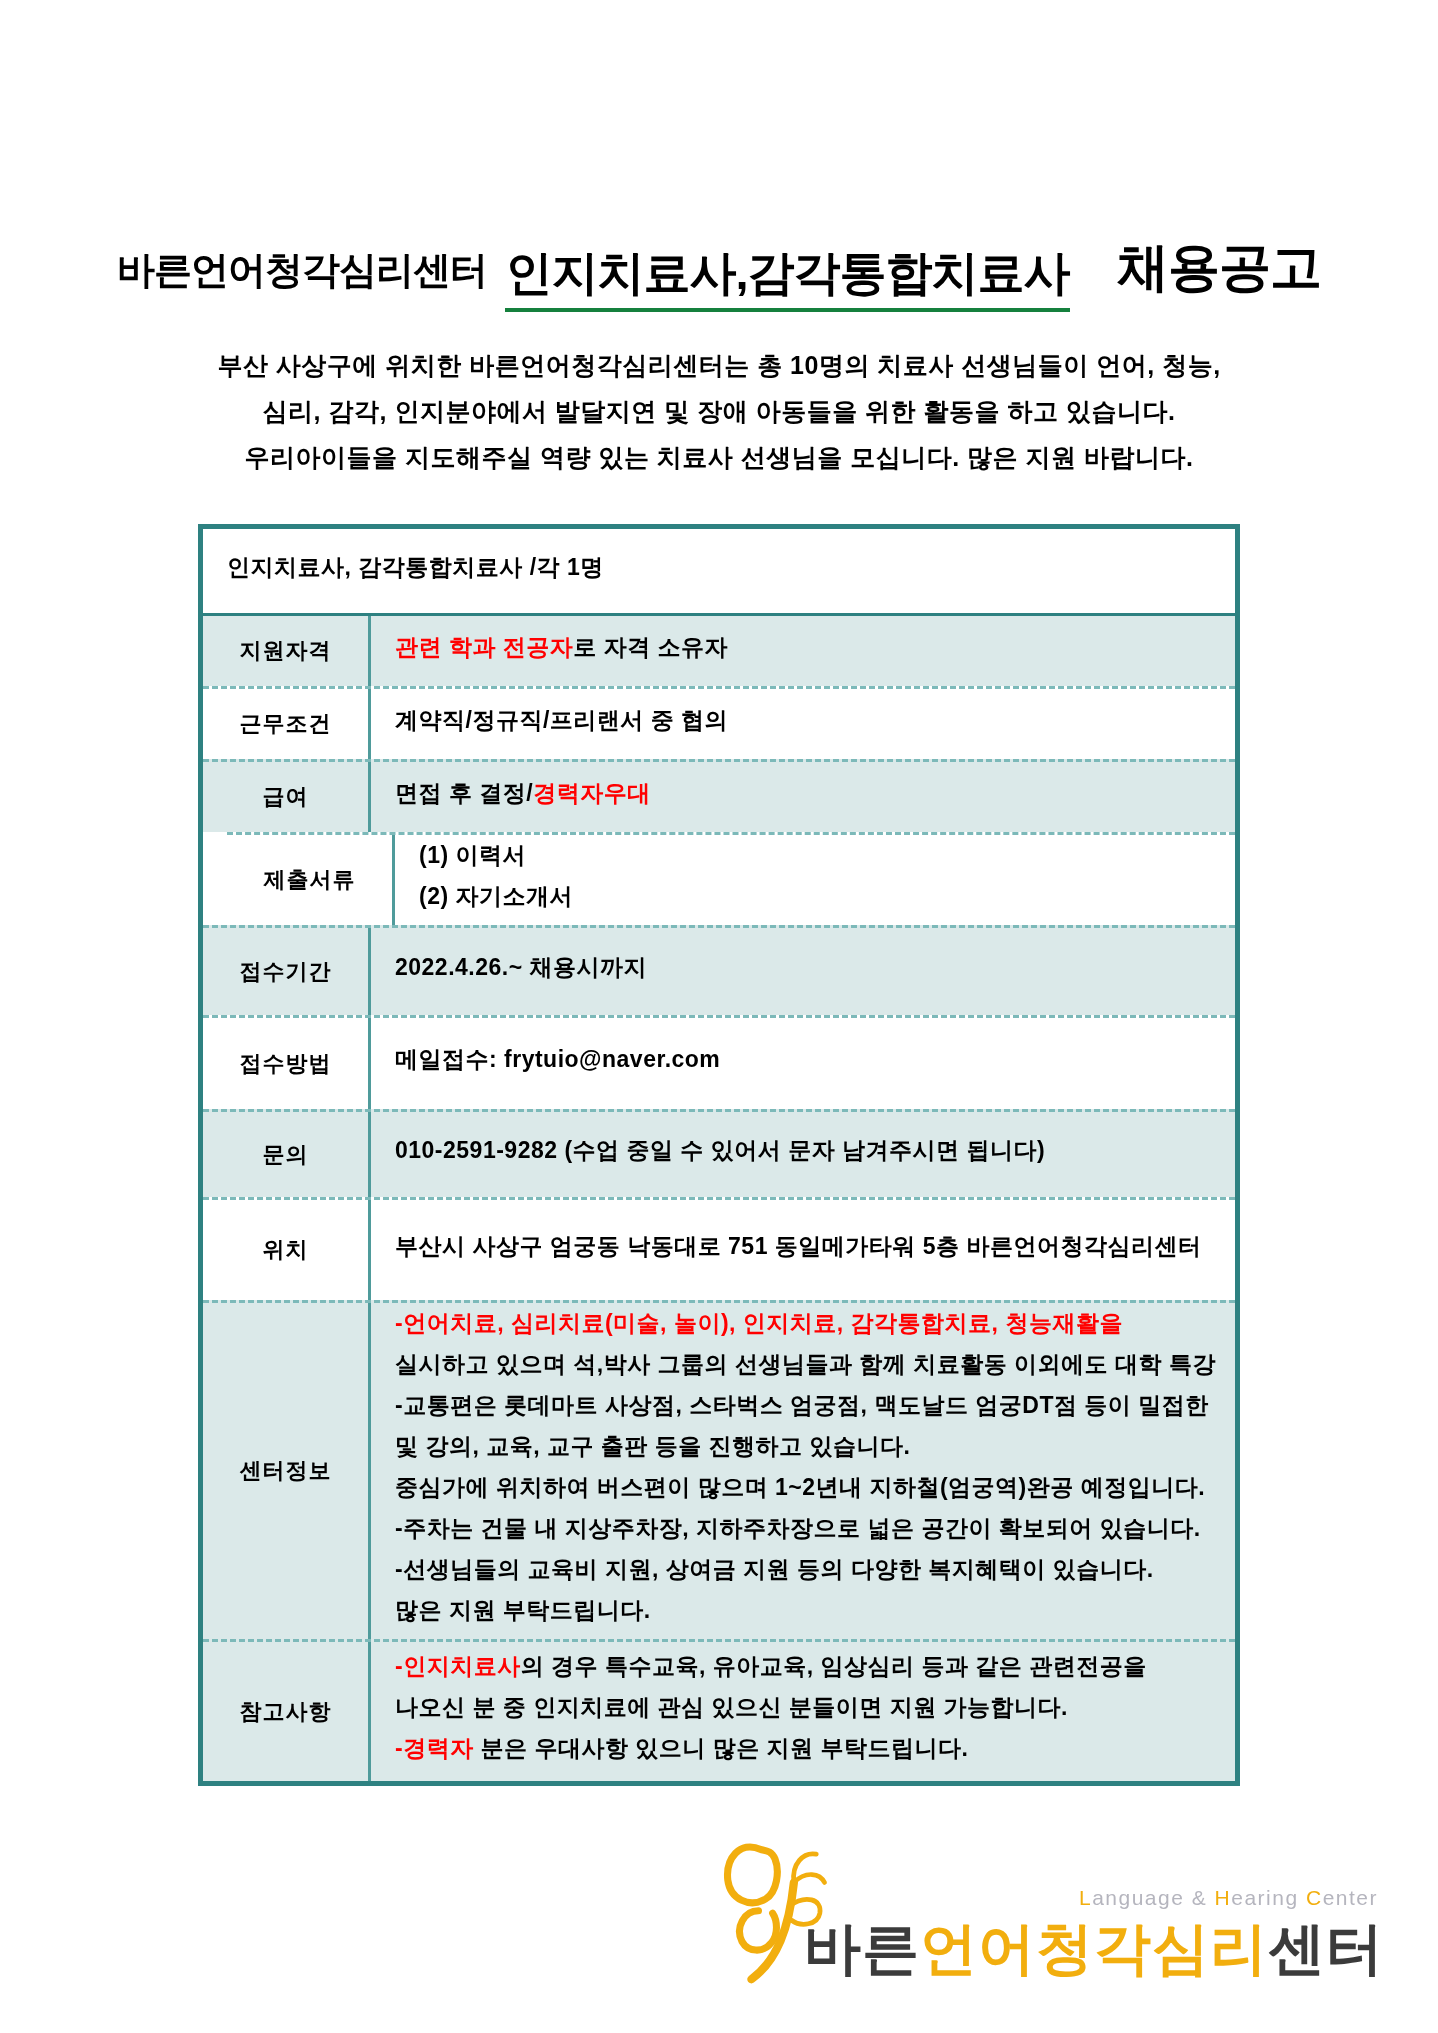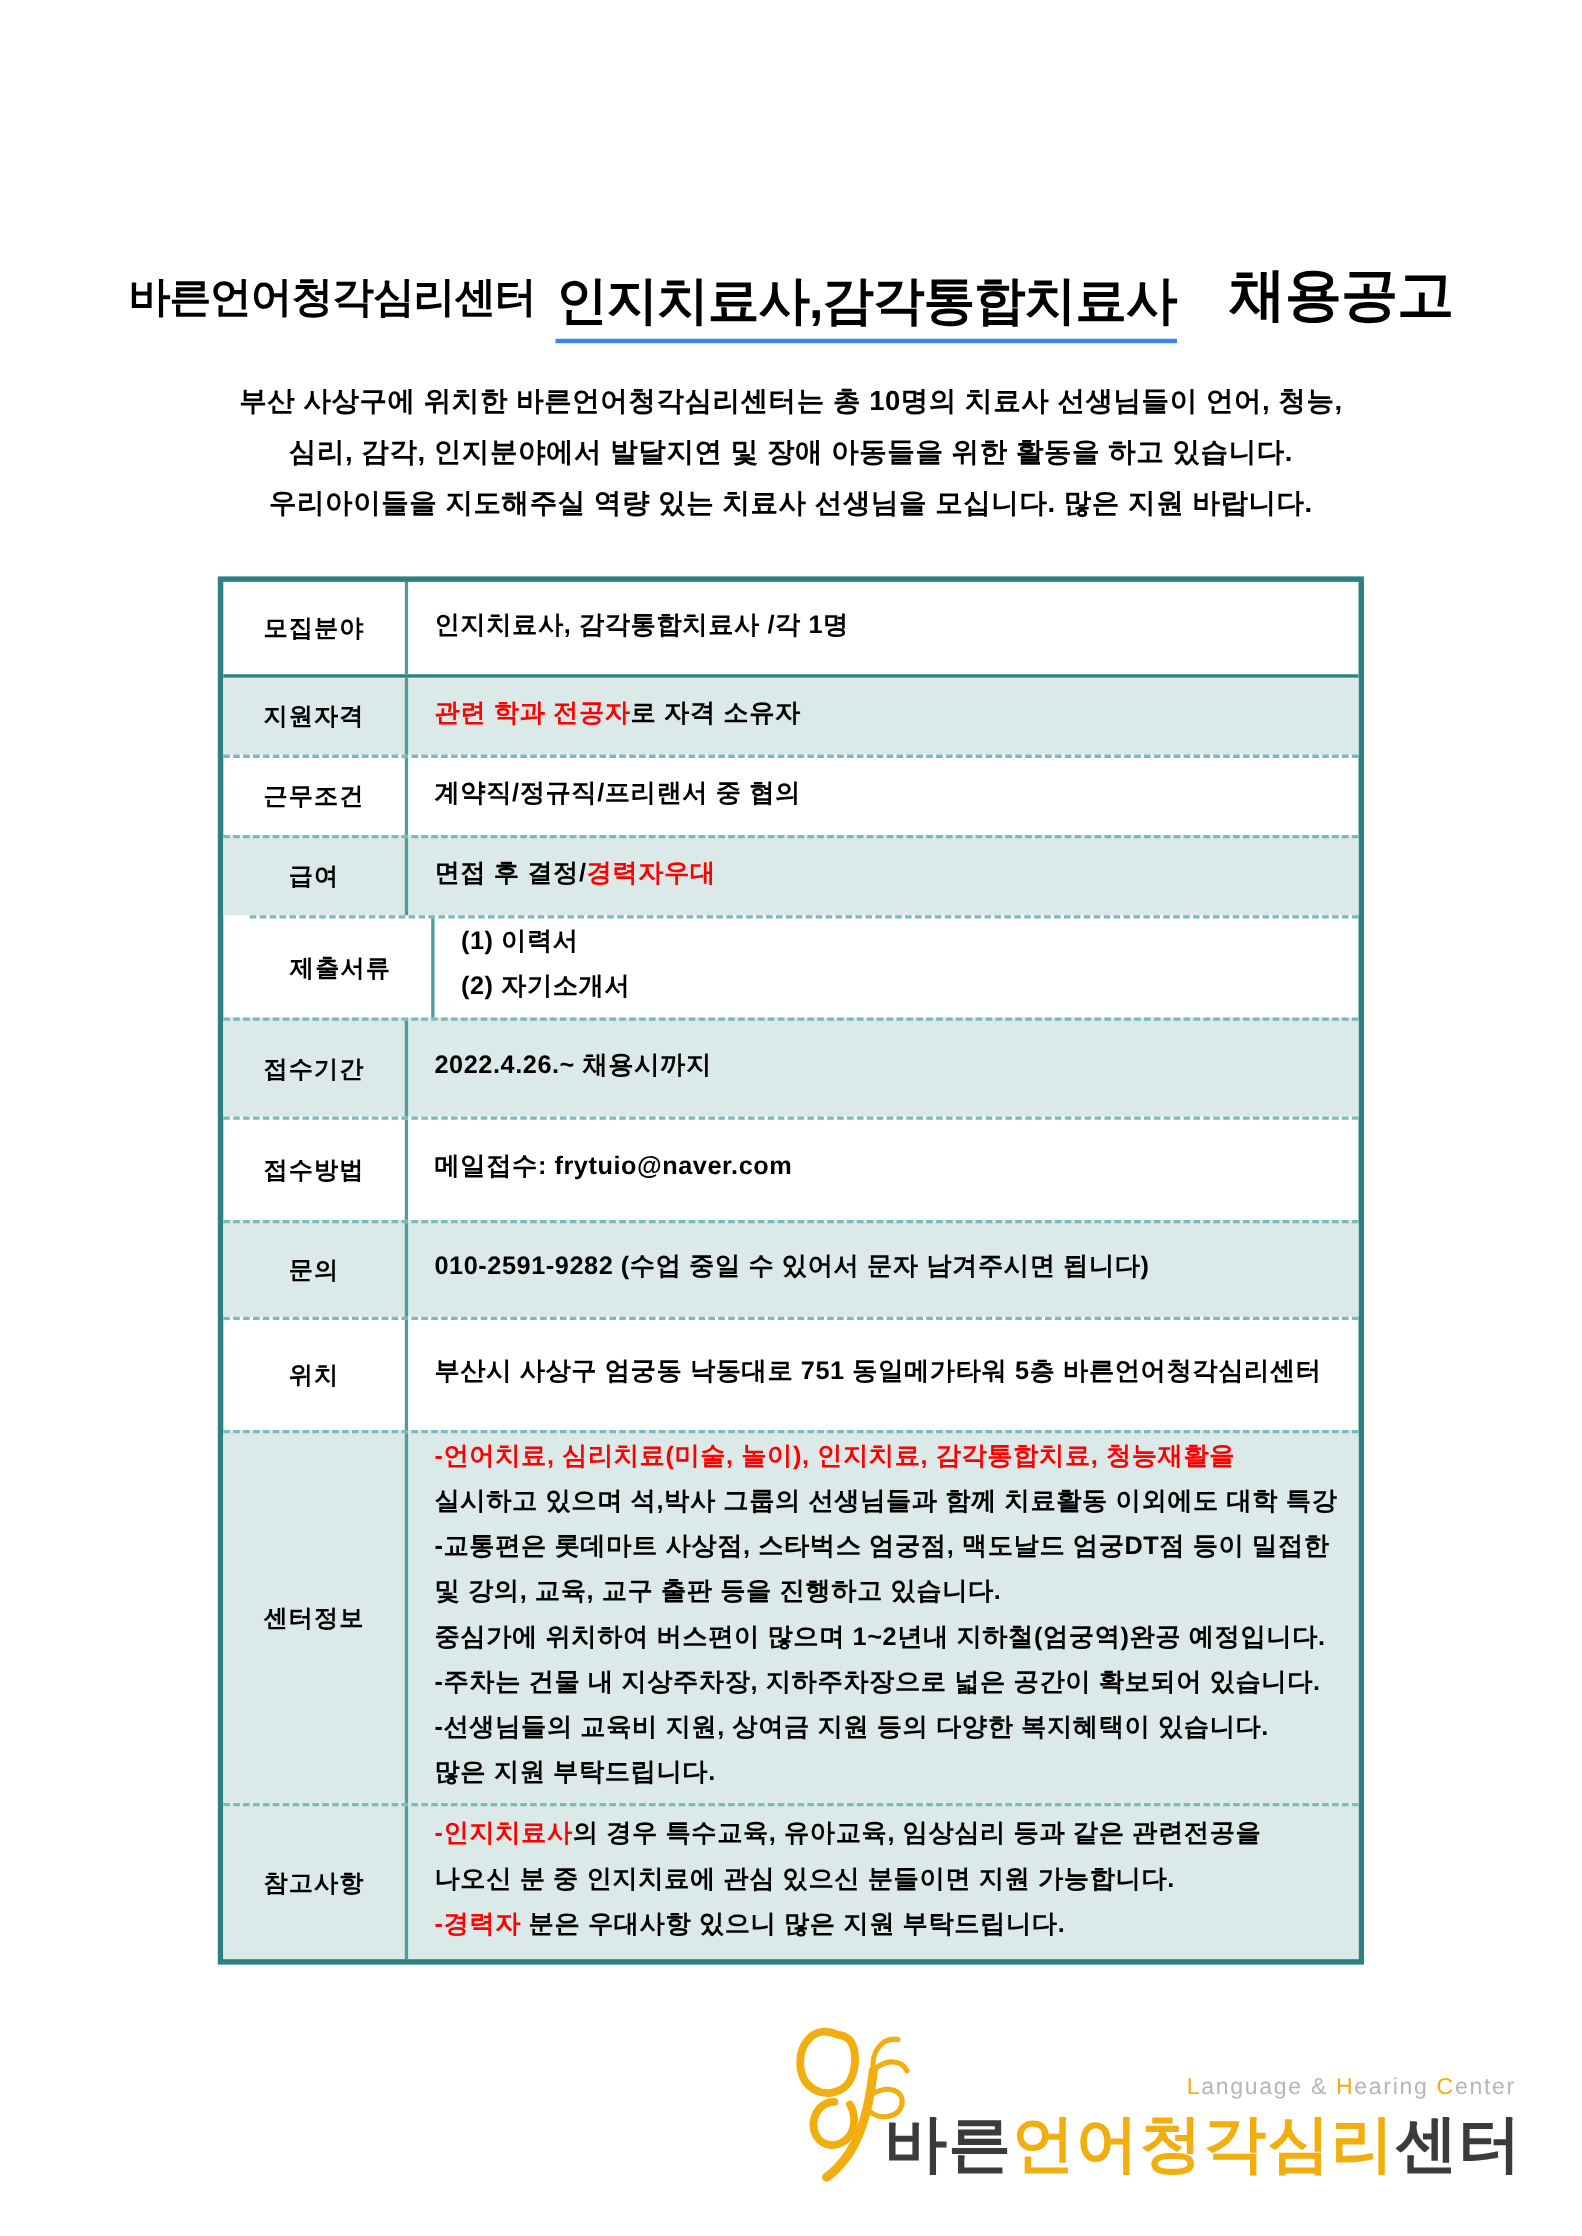--- a/index.html
+++ b/index.html
@@ -19,21 +19,21 @@
     font-family:"Liberation Sans","DejaVu Sans",sans-serif;color:var(--ink);
     overflow:hidden;
   }
   
   .doc-title{
     position:absolute;top:233px;left:0;width:100%;
     text-align:center;font-weight:bold;white-space:nowrap;
   }
   .t-prefix{font-size:38px;letter-spacing:-1px;vertical-align:6px;}
   .t-main{font-size:47px;letter-spacing:-1px;margin:0 10px 0 14px;
-    border-bottom:4px solid #3b82f6;padding-bottom:3px;display:inline-block;}
+    border-bottom:4px solid #15803d;padding-bottom:3px;display:inline-block;}
   .t-suffix{font-size:52px;letter-spacing:-1px;vertical-align:4px;margin-left:33px;}
   
   .intro{
     position:absolute;top:342px;left:0;width:100%;text-align:center;
     font-size:25px;font-weight:bold;line-height:46px;letter-spacing:0.5px;
   }
   
   .job-table{
     position:absolute;top:524px;left:198px;width:1032px;
     border:5px solid var(--teal);background:#fff;
@@ -77,21 +77,20 @@
 </div>
 
 <div class="intro">
     <div class="intro-line">부산 사상구에 위치한 바른언어청각심리센터는 총 10명의 치료사 선생님들이 언어, 청능,</div>
     <div class="intro-line">심리, 감각, 인지분야에서 발달지연 및 장애 아동들을 위한 활동을 하고 있습니다.</div>
     <div class="intro-line">우리아이들을 지도해주실 역량 있는 치료사 선생님을 모십니다. 많은 지원 바랍니다.</div>
   </div>
 
 <div class="job-table">
     <div class="trow" style="min-height: 84px;">
-      <div class="tlabel">모집분야</div>
       <div class="tcontent">
         <div class="tline"><span>인지치료사, 감각통합치료사 /각 1명</span></div>
       </div>
     </div>
     <div class="trow tint sep-solid" style="min-height: 73px; justify-content: center;">
       <div class="tlabel">지원자격</div>
       <div class="tcontent">
         <div class="tline"><span class="red">관련 학과 전공자</span><span>로 자격 소유자</span></div>
       </div>
     </div>

